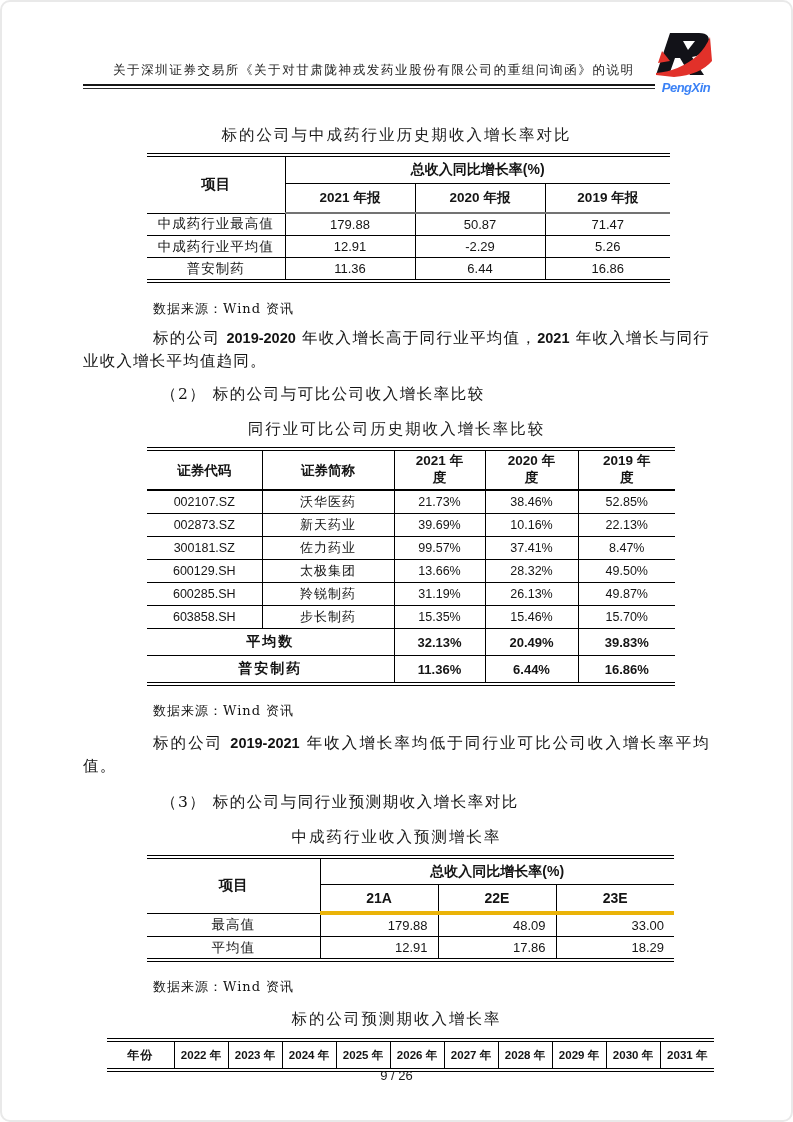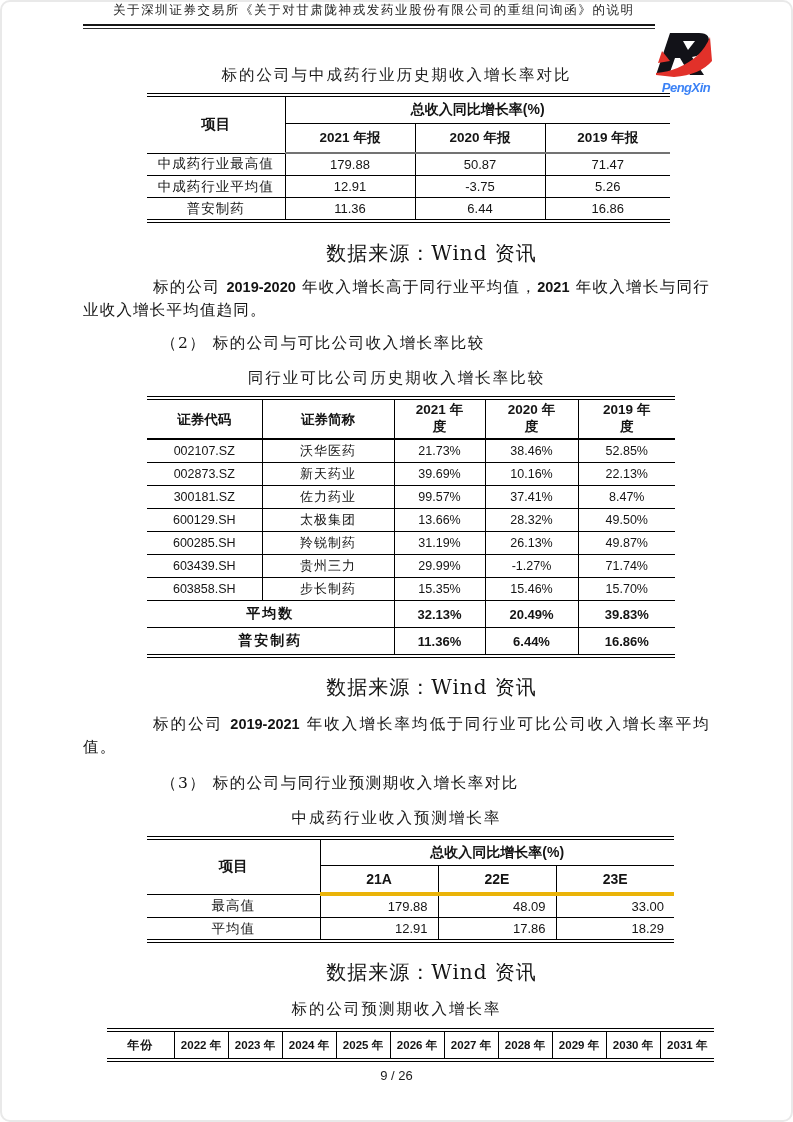--- a/index.html
+++ b/index.html
@@ -4,35 +4,35 @@
 <style>
   html,body{margin:0;padding:0;}
   body{
     width:793px;height:1122px;background:#ffffff;position:relative;
     font-family:"DejaVu Serif","Liberation Serif",serif;color:#141414;
     box-sizing:border-box;border:2px solid #e9e9e9;border-radius:10px;overflow:hidden;
   }
   .content{padding:0 81px;position:relative;}
 
   
-  .doc-header{}
+  .doc-header{padding-top:60px;}
   .doc-header-title{
     font-size:12.5px;letter-spacing:1.6px;color:#1c1c1c;
     padding-left:30px;white-space:nowrap;
   }
   .header-rule{width:572px;height:2px;margin-top:5px;
     border-top:2px solid #161616;border-bottom:1px solid #2a2a2a;}
   .logo{position:absolute;top:30px;right:64px;width:82px;text-align:center;}
   .logo-mark{display:block;margin:0 auto;}
   .logo-word{font-family:"Liberation Sans",sans-serif;font-weight:bold;font-style:italic;
     font-size:13px;letter-spacing:-0.5px;color:#3b82f6;margin-top:-2px;}
 
   
   .tbl-title{font-size:15.5px;text-align:center;letter-spacing:2px;color:#1a1a1a;}
-  .src-line{font-size:20px;letter-spacing:1px;text-indent:70px;text-align:center;}
+  .src-line{font-size:13px;letter-spacing:1px;text-indent:70px;}
   .para{font-size:15.5px;line-height:23px;letter-spacing:1.2px;text-indent:70px;
     text-align:justify;}
   .para .num-b{font-family:"Liberation Sans",sans-serif;font-weight:bold;
     letter-spacing:0;font-size:14.5px;}
   .sec-heading{font-size:15.5px;letter-spacing:1.5px;text-indent:78px;}
   .sans{font-family:"Liberation Sans",sans-serif;}
 
   
   table{border-collapse:collapse;table-layout:fixed;}
   .t-std{border-top:4px double #000;border-bottom:4px double #000;}
@@ -119,21 +119,21 @@
     </tr>
     <tr>
       <td class="rlabel">中成药行业最高值</td>
       <td class="sans">179.88</td>
       <td class="sans">50.87</td>
       <td class="sans">71.47</td>
     </tr>
     <tr>
       <td class="rlabel">中成药行业平均值</td>
       <td class="sans">12.91</td>
-      <td class="sans">-3.75</td>
+      <td class="sans">-2.29</td>
       <td class="sans">5.26</td>
     </tr>
     <tr>
       <td class="rlabel">普安制药</td>
       <td class="sans">11.36</td>
       <td class="sans">6.44</td>
       <td class="sans">16.86</td>
     </tr>
   </tbody>
     </table>
@@ -200,27 +200,20 @@
       <td class="sans">49.50%</td>
     </tr>
     <tr>
       <td class="sans">600285.SH</td>
       <td class="rlabel">羚锐制药</td>
       <td class="sans">31.19%</td>
       <td class="sans">26.13%</td>
       <td class="sans">49.87%</td>
     </tr>
     <tr>
-      <td class="sans">603439.SH</td>
-      <td class="rlabel">贵州三力</td>
-      <td class="sans">29.99%</td>
-      <td class="sans">-1.27%</td>
-      <td class="sans">71.74%</td>
-    </tr>
-    <tr>
       <td class="sans">603858.SH</td>
       <td class="rlabel">步长制药</td>
       <td class="sans">15.35%</td>
       <td class="sans">15.46%</td>
       <td class="sans">15.70%</td>
     </tr>
     <tr class="sum">
       <td class="rlabel" colspan="2">平均数</td>
       <td class="sans">32.13%</td>
       <td class="sans">20.49%</td>

